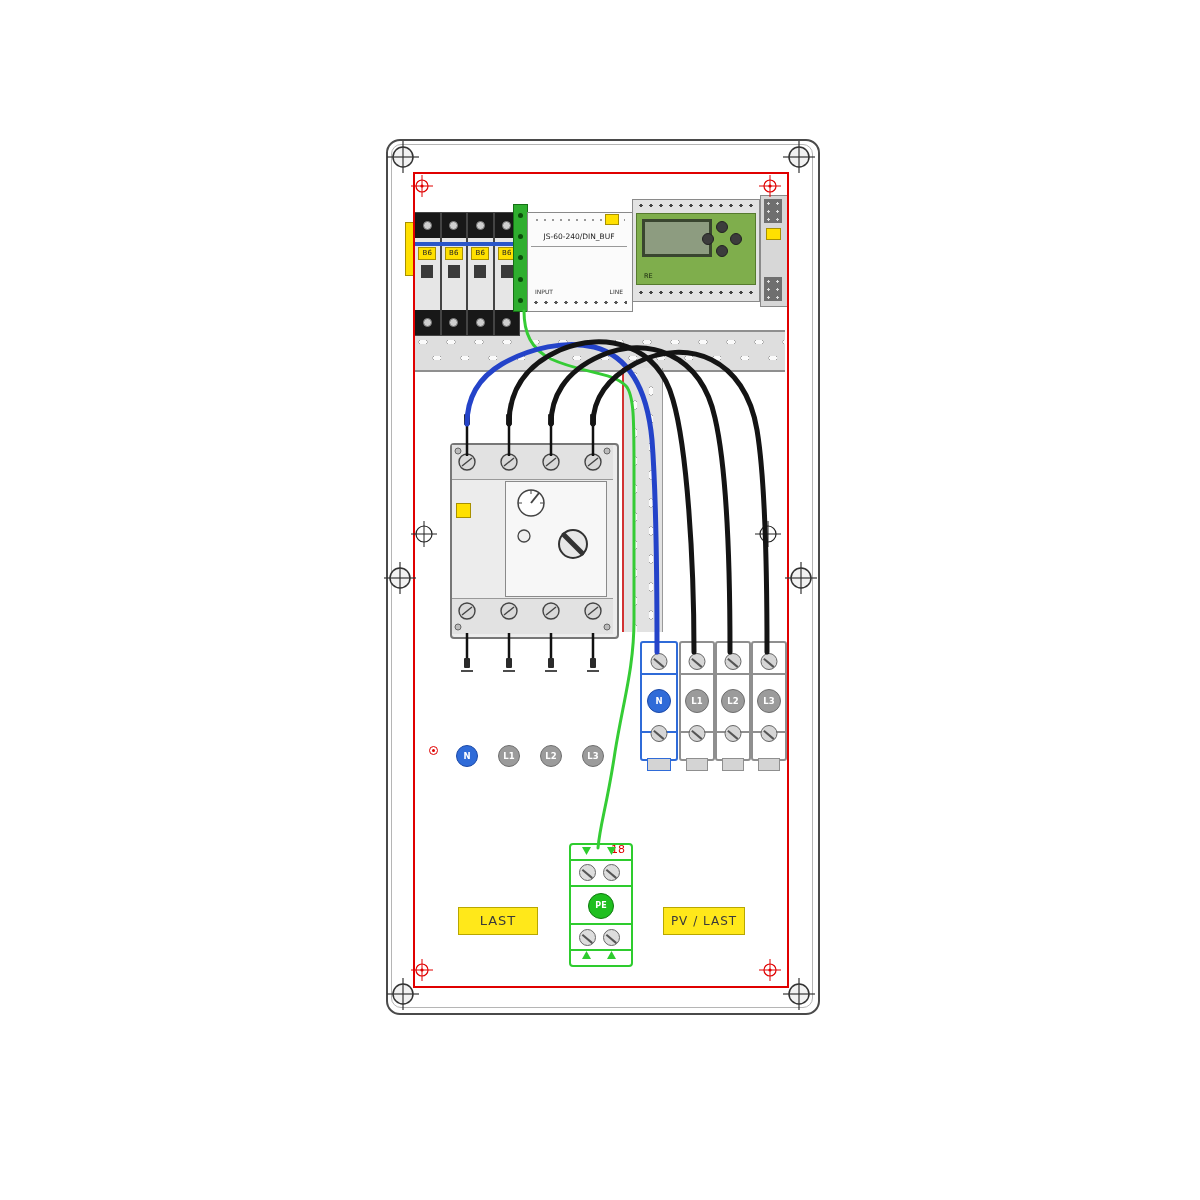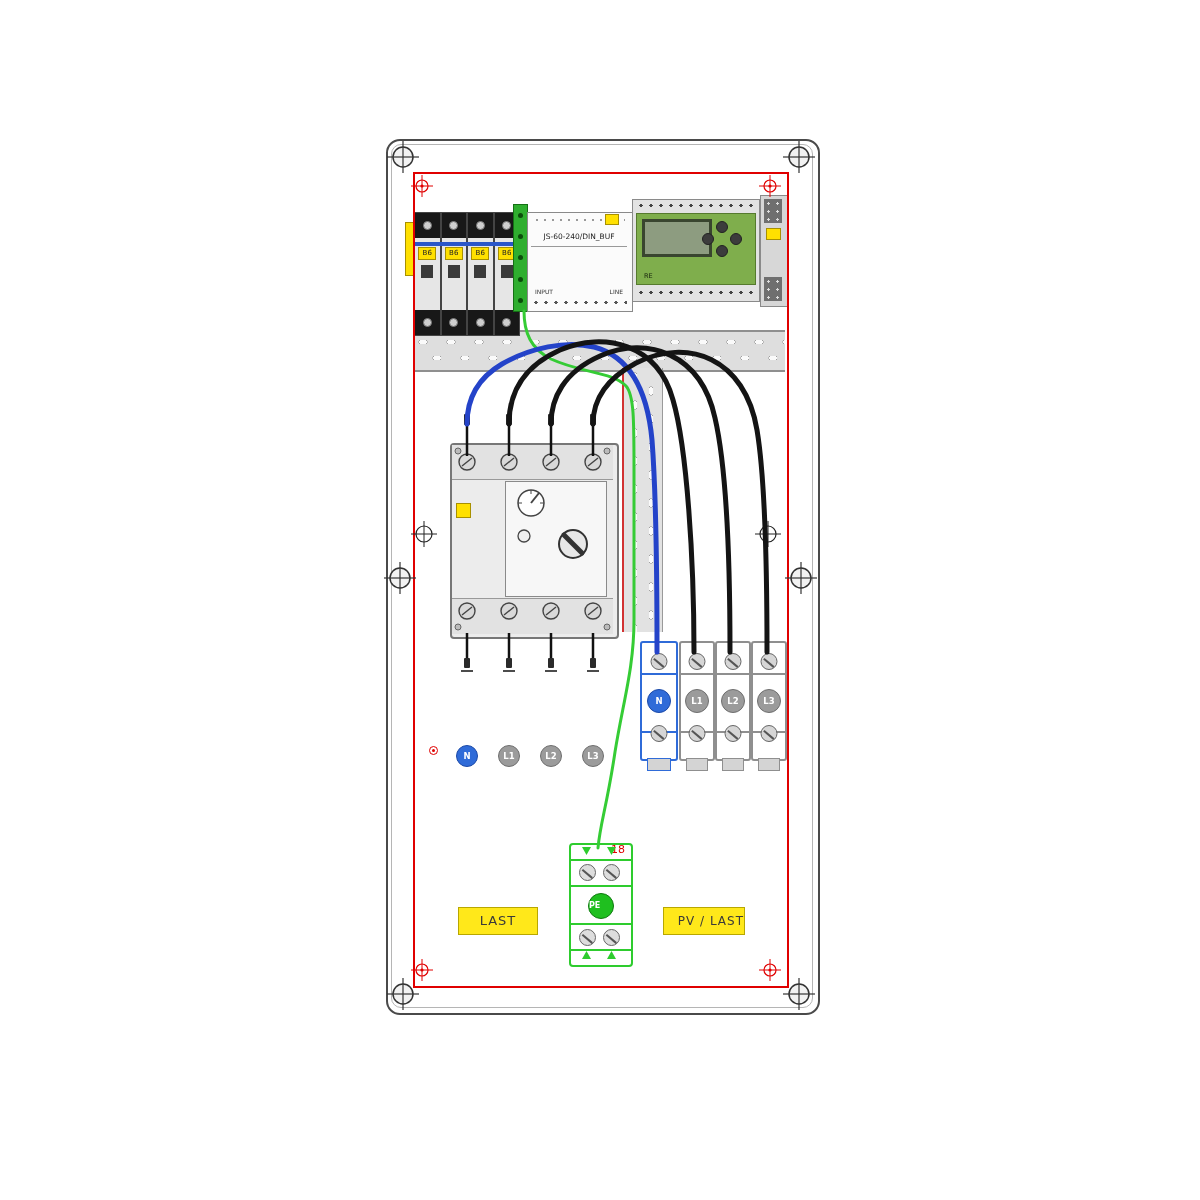--- a/index.html
+++ b/index.html
@@ -141,29 +141,29 @@
   .peb { left:569px; top:843px; width:60px; height:120px; background:#fff;
          border:2.5px solid #2ecc2e; border-radius:4px; z-index:8; }
   .pe-line { position:absolute; left:0; right:0; height:2px; background:#2ecc2e; }
   .pe-screw { position:absolute; width:15px; height:15px; border-radius:50%;
               background:#ddd; border:1.5px solid #666; }
   .pe-screw::after { content:""; position:absolute; left:1px; right:1px; top:50%; height:1.5px;
                      background:#555; transform:rotate(40deg); }
   .pe-circle { position:absolute; left:50%; top:48px; transform:translateX(-50%);
                width:24px; height:24px; border-radius:50%; background:#1fbf1f;
                border:1.5px solid #0e7a0e; color:#fff; font-size:8px; font-weight:bold;
-               line-height:24px; text-align:left; }
+               line-height:24px; text-align:center; }
   .pe-num { left:611px; top:843px; color:#e00000; font-size:11px; z-index:9; }
 
   
   .zlabel { position:absolute; top:907px; height:26px; background:#ffe81a;
             border:1px solid #b8a700; color:#3a3a3a; text-align:center;
             line-height:26px; letter-spacing:1px; z-index:9; }
   .netz   { left:458px; width:78px; font-size:13px; }
-  .pvlast { left:663px; width:80px; font-size:12px;text-align:right; }
+  .pvlast { left:663px; width:80px; font-size:12px; }
 
   .overlay { position:absolute; left:0; top:0; width:1200px; height:1200px;
              z-index:40; pointer-events:none; }
 </style>
 </head>
 <body>
 
 <div class="canvas">
 
   <div class="abs enclosure"></div>

